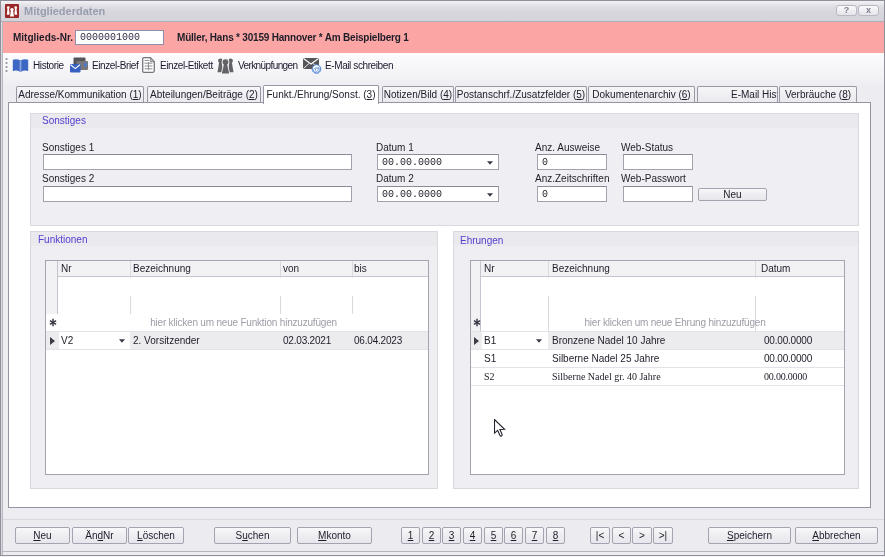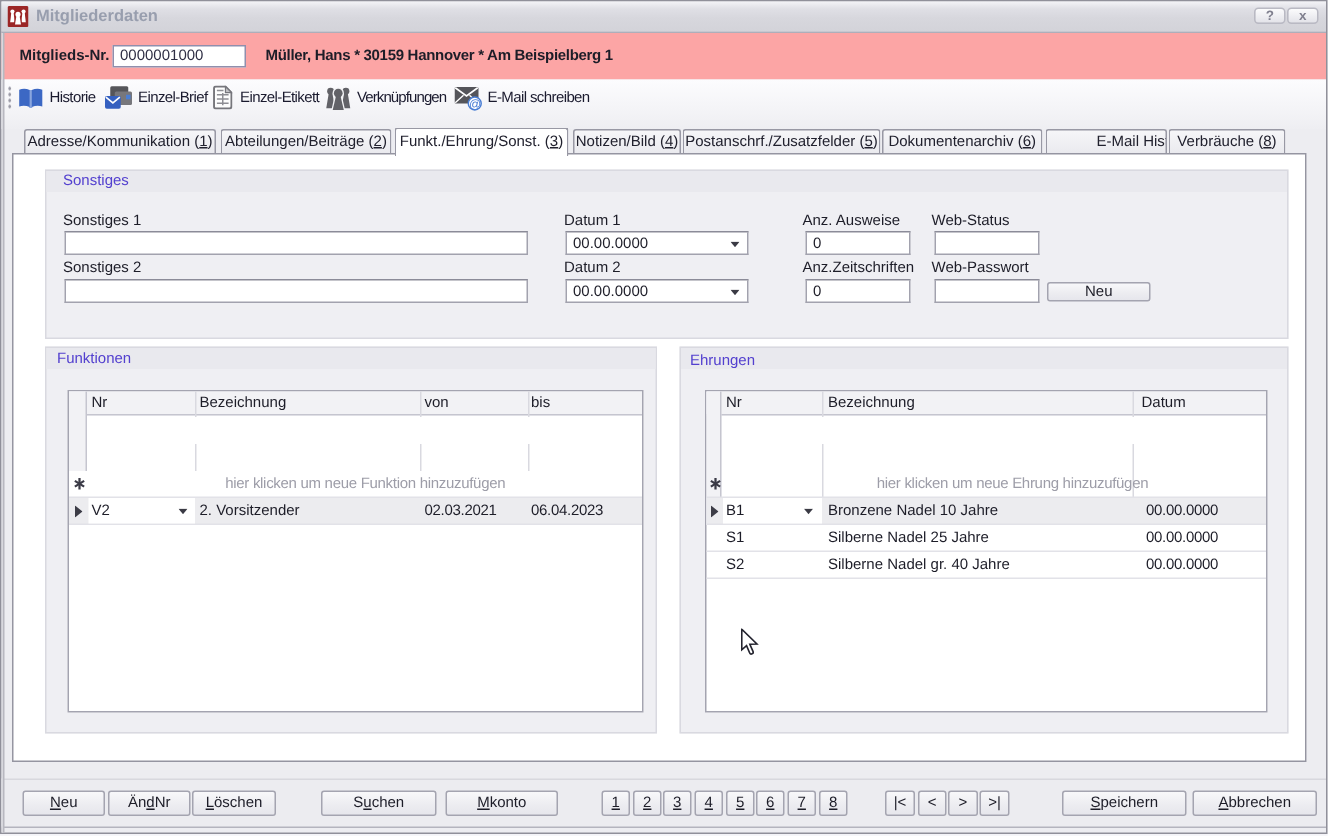--- a/index.html
+++ b/index.html
@@ -30,21 +30,21 @@
   border:1px solid #9898a4; border-bottom:none; border-radius:2px 2px 0 0;
   text-align:center; color:#21212e; line-height:17px; white-space:nowrap; z-index:5; }
 
 #page { position:absolute; left:7px; top:101px; width:863px; height:406px;
   background:#fff; border:1px solid #9595a1; z-index:4; }
 .group { position:absolute; background:#efeff3; border:1px solid #d9d9e0; }
 .group:before { content:""; position:absolute; left:0; top:0; right:0; height:14px; background:#e9e9ee; }
 .gcap { position:absolute; color:#5340cf; }
 .lbl { position:absolute; color:#1d1d28; white-space:nowrap; }
 .inp { position:absolute; background:#fff; border:1px solid #a2a2ae; border-top-color:#8b8b98; }
-.inp span { position:absolute; left:4px; top:2px; }
+.inp span { position:absolute; left:4px; top:2px;font-family:Liberation Mono, monospace; }
 
 .grid { position:absolute; background:#fff; border:1px solid #a4a4b0; }
 .hdr { position:absolute; left:0; right:0; top:0; height:16px; background:#f2f2f5; border-bottom:1px solid #c5c5cf; }
 .row { position:absolute; left:0; right:0; height:18px; border-bottom:1px solid #e2e2e8;margin-top:36px; }
 .sel { position:absolute; left:0; top:0; width:12px; background:#f2f2f5; border-right:1px solid #c5c5cf; }
 .vh { position:absolute; top:0; height:17px; width:1px; background:#d9d9e0; }
 .cell { position:absolute; top:3px; white-space:nowrap; }
 .hint { color:#9d9da8; letter-spacing:-0.2px; }
 
 #footer { position:absolute; left:0; top:518px; width:883px; height:33px;
@@ -276,21 +276,21 @@
             <path d="M0 0.2 L6 0.2 L3 3.8 Z" fill="#3a3a44"></path>
           </svg>
         <div class="cell" style="left:81px;">Bronzene Nadel 10 Jahre</div>
         <div class="cell" style="left:293px; letter-spacing:-0.2px;">00.00.0000</div>
       </div>
       <div class="row" style="top:53px;">
         <div class="cell" style="left:13px;">S1</div>
         <div class="cell" style="left:81px;">Silberne Nadel 25 Jahre</div>
         <div class="cell" style="left:293px; letter-spacing:-0.2px;">00.00.0000</div>
       </div>
-      <div class="row" style="top:71px;">
+      <div class="row" style="top:71px;font-family:Liberation Serif, serif;">
         <div class="cell" style="left:13px;">S2</div>
         <div class="cell" style="left:81px;">Silberne Nadel gr. 40 Jahre</div>
         <div class="cell" style="left:293px; letter-spacing:-0.2px;">00.00.0000</div>
       </div>
     </div>
   </div>
 
   <div id="footer">
     <div class="btn" style="left:14px; width:55px;"><u>N</u>eu</div>
     <div class="btn" style="left:71px; width:55px;">Än<u>d</u>Nr</div>

